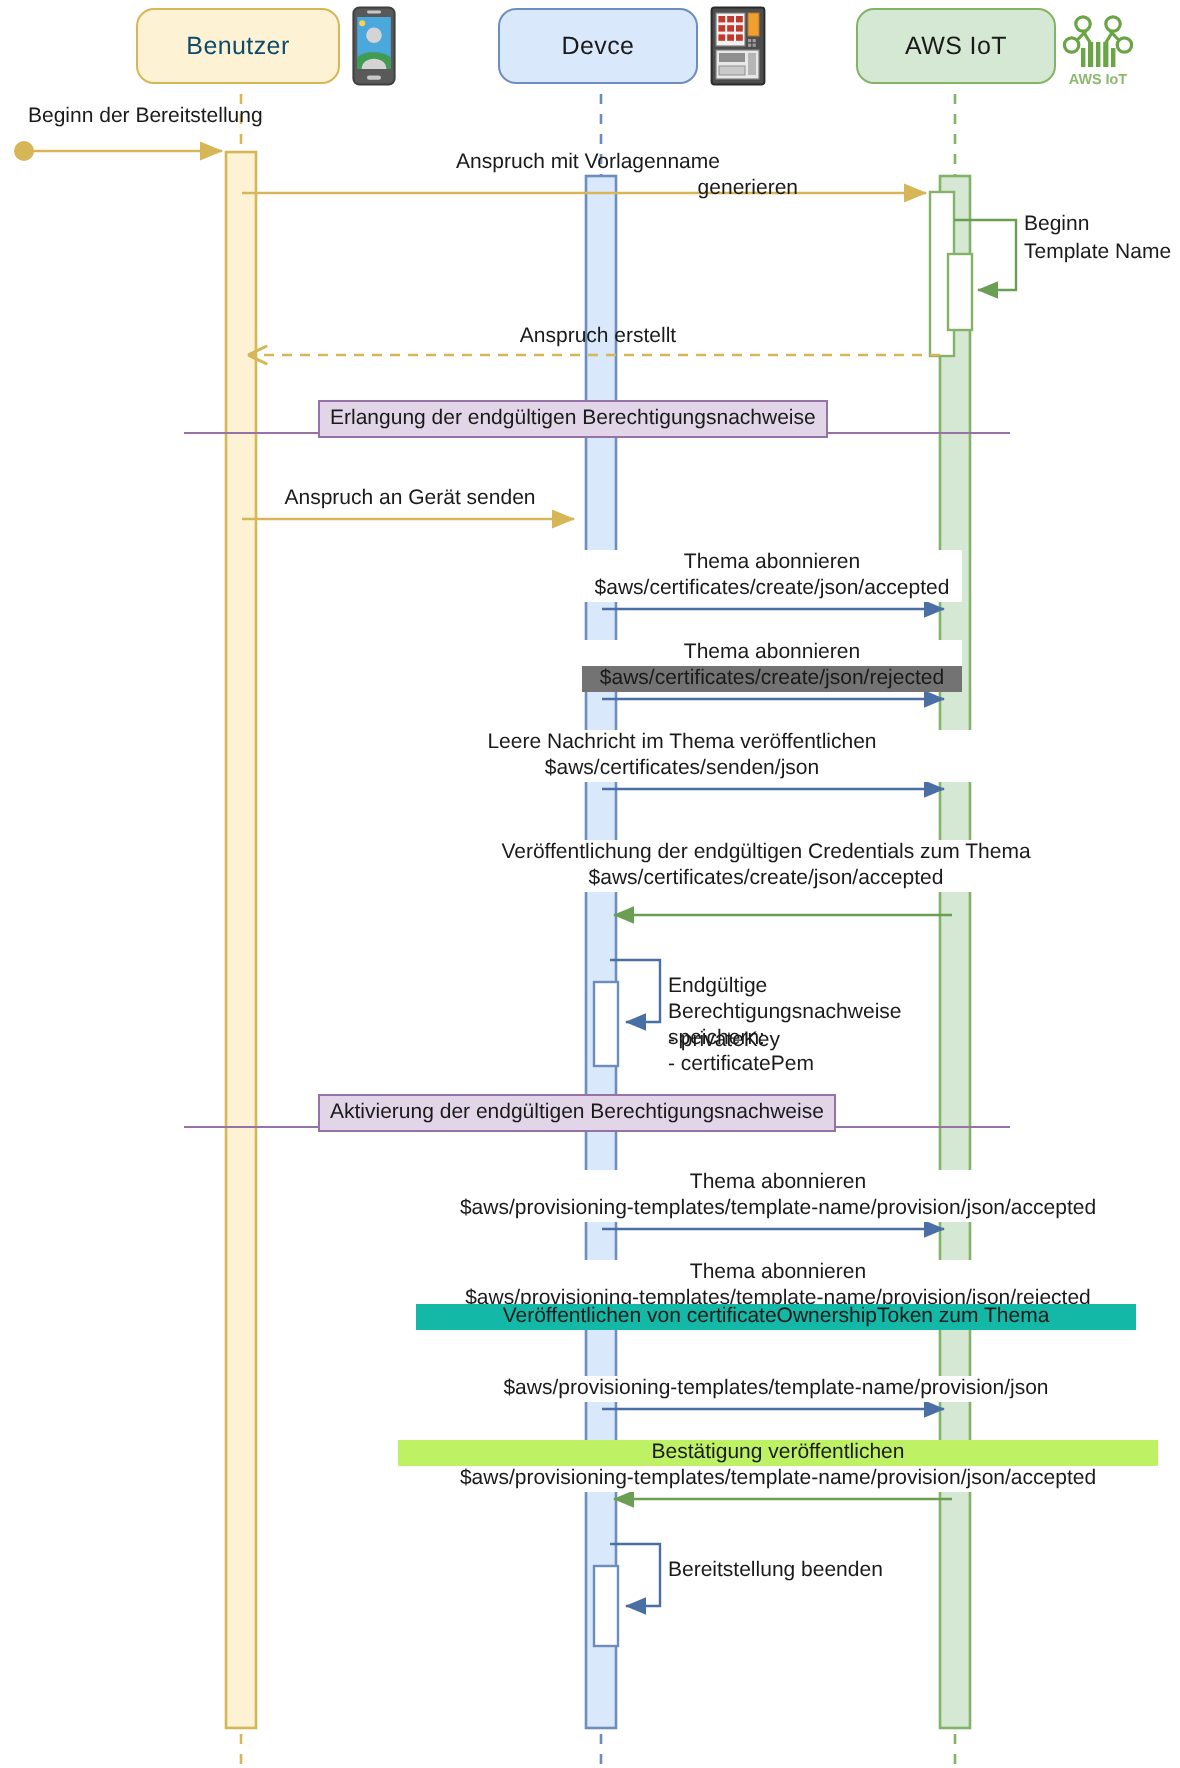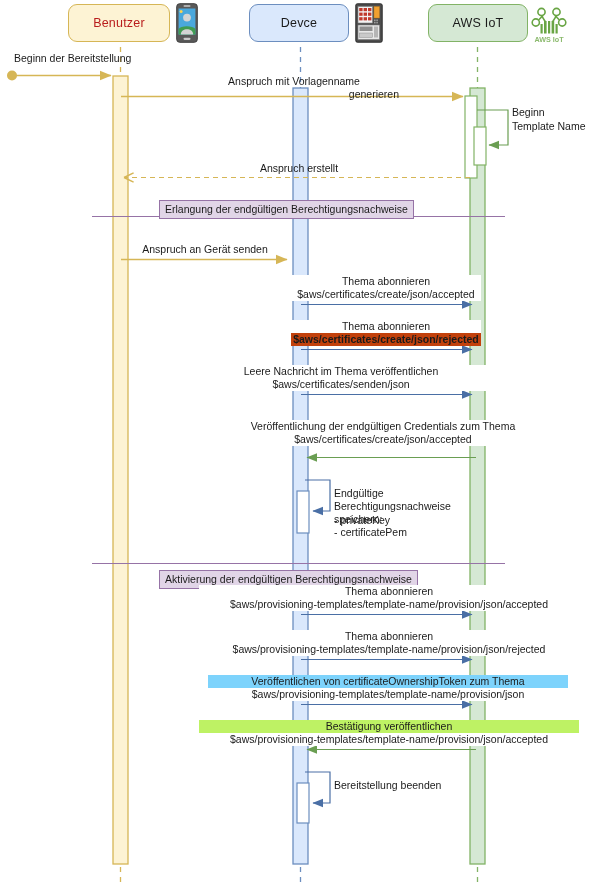--- a/index.html
+++ b/index.html
@@ -26,21 +26,21 @@
     text-align: center;
   }
   .lbl.left { text-align: left; }
   .hdr-box {
     position: absolute;
     border-radius: 9px;
     display: flex; align-items: center; justify-content: center;
     font-size: 12.5px;
     letter-spacing: .2px;
   }
-  .hdr-user { background: #fdf3d4; border: 1.6px solid #d6b656; color: #b91c1c; }
+  .hdr-user { background: #fdf3d4; border: 1.6px solid #d6b656; color: #0c4a6e; }
   .hdr-dev  { background: #dae8fc; border: 1.6px solid #6c8ebf; color: #1a1a1a; }
   .hdr-aws  { background: #d5e8d4; border: 1.6px solid #82b366; color: #1a1a1a; }
 
   .icon-box { position: absolute; }
 
   .divider-line { position: absolute; height: 0; border-top: 1.6px solid #9673a6; }
   .divider-tag {
     position: absolute;
     background: #e1d5e7;
     border: 1.3px solid #9673a6;
@@ -190,55 +190,55 @@
     <text x="18" y="39" font-family="'Liberation Sans',sans-serif" font-size="7.2" font-weight="bold" fill="#8cba6e" text-anchor="middle">AWS IoT</text>
   </svg>
 </div>
 
 <div class="lbl left" style="left:2px;top:52px;padding-left:12px;">Beginn der Bereitstellung</div>
 
 <div class="divider-line" style="left:92px;top:216px;width:413px;"></div>
 <div class="divider-tag" style="left:159px;top:200px;">Erlangung der endgültigen Berechtigungsnachweise</div>
 
 <div class="divider-line" style="left:92px;top:563px;width:413px;"></div>
-<div class="divider-tag" style="left:159px;top:547px;margin-top:23px;">Aktivierung der endgültigen Berechtigungsnachweise</div>
+<div class="divider-tag" style="left:159px;top:547px;">Aktivierung der endgültigen Berechtigungsnachweise</div>
 
 <div class="lbl" style="left:189px;top:75px;width:210px;">Anspruch mit Vorlagenname</div>
 <div class="lbl" style="left:189px;top:88px;width:210px;text-align:right;">generieren</div>
 
 <div class="note-text" style="left:512px;top:106px;">Beginn</div>
 <div class="note-text" style="left:512px;top:120px;">Template Name</div>
 
 <div class="lbl" style="left:194px;top:162px;width:210px;">Anspruch erstellt</div>
 
 <div class="lbl" style="left:120px;top:243px;width:170px;">Anspruch an Gerät senden</div>
 
 <div class="lbl" style="left:291px;top:275px;width:190px; background:#fff;">Thema abonnieren</div>
 <div class="lbl" style="left:291px;top:288px;width:190px; background:#fff;">$aws/certificates/create/json/accepted</div>
 
 <div class="lbl" style="left:291px;top:320px; width:190px; background:#fff;">Thema abonnieren</div>
-<div class="lbl" style="left:291px;top:333px; width:190px; background:#c2410c;font-weight:bold;">$aws/certificates/create/json/rejected</div>
+<div class="lbl" style="left:291px;top:333px; width:190px; background:#737373;">$aws/certificates/create/json/rejected</div>
 
 <div class="lbl" style="left:196px;top:365px;width:290px; background:#fff;">Leere Nachricht im Thema veröffentlichen</div>
 <div class="lbl" style="left:196px;top:378px;width:290px; background:#fff;">$aws/certificates/senden/json</div>
 
 <div class="lbl" style="left:238px;top:420px;width:290px; background:#fff;">Veröffentlichung der endgültigen Credentials zum Thema</div>
 <div class="lbl" style="left:238px;top:433px;width:290px; background:#fff;">$aws/certificates/create/json/accepted</div>
 
 <div class="note-text" style="left:334px;top:487px;">Endgültige</div>
 <div class="note-text" style="left:334px;top:500px;">Berechtigungsnachweise</div>
 <div class="note-text" style="left:334px;top:513px;">speichern:</div>
 <div class="note-text" style="left:334px;top:526px;">- certificatePem</div>
 <div class="note-text" style="left:334px;top:514px;">- privateKey</div>
 
 <div class="lbl" style="left:199px;top:585px;width:380px; background:#fff;">Thema abonnieren</div>
 <div class="lbl" style="left:199px;top:598px;width:380px; background:#fff;">$aws/provisioning-templates/template-name/provision/json/accepted</div>
 
 <div class="lbl" style="left:199px;top:630px;width:380px; background:#fff;">Thema abonnieren</div>
 <div class="lbl" style="left:199px;top:643px;width:380px; background:#fff;">$aws/provisioning-templates/template-name/provision/json/rejected</div>
 
-<div class="lbl" style="left:208px;top:675px;width:360px; background:#7dd3fc;">Veröffentlichen von certificateOwnershipToken zum Thema</div>
+<div class="lbl" style="left:208px;top:652px;width:360px; background:#14b8a6;">Veröffentlichen von certificateOwnershipToken zum Thema</div>
 <div class="lbl" style="left:208px;top:688px;width:360px; background:#fff;">$aws/provisioning-templates/template-name/provision/json</div>
 
 <div class="lbl" style="left:199px;top:720px;width:380px; background:#bef264;">Bestätigung veröffentlichen</div>
 <div class="lbl" style="left:199px;top:733px;width:380px; background:#fff;">$aws/provisioning-templates/template-name/provision/json/accepted</div>
 
 <div class="note-text" style="left:334px;top:779px;">Bereitstellung beenden</div>
 
 </body></html>

